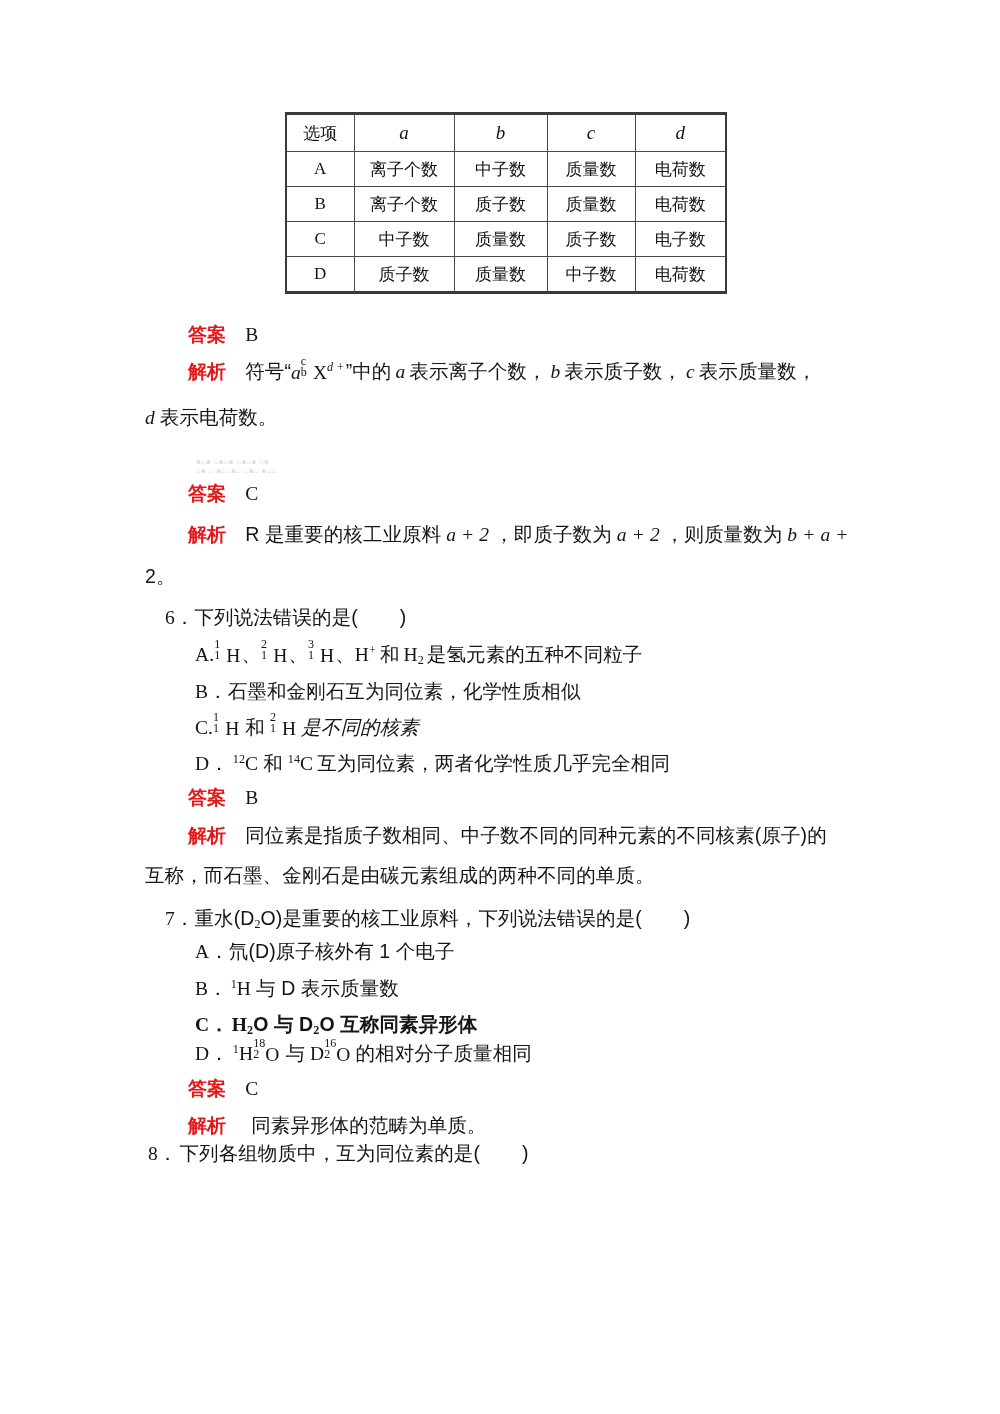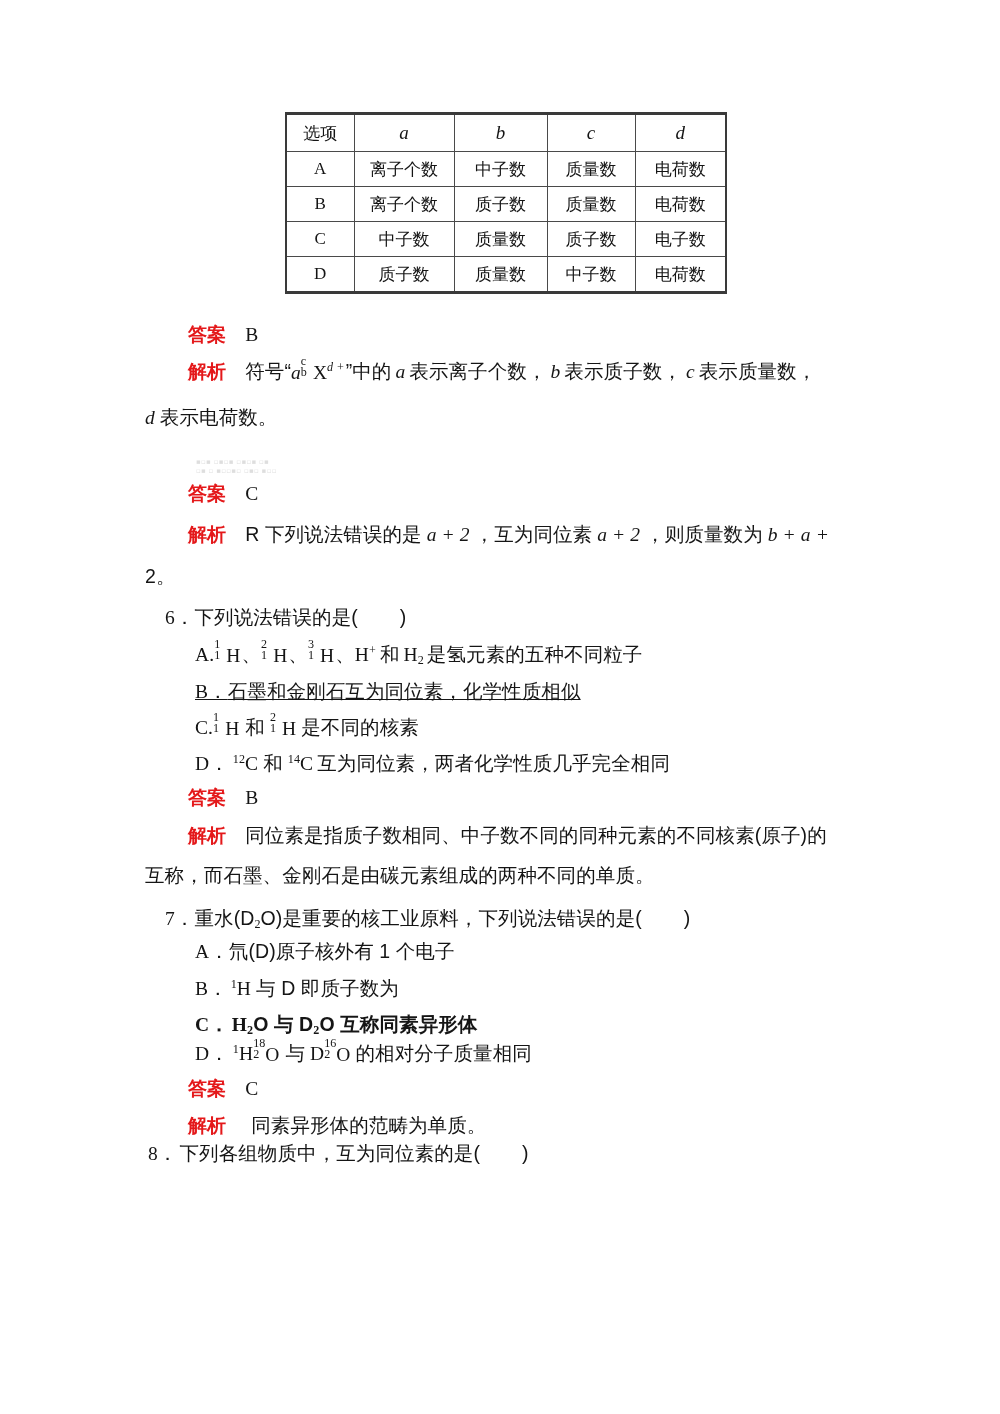--- a/index.html
+++ b/index.html
@@ -209,41 +209,41 @@
     ▪▫▪ ▫▪▫▪ ▫▪▫▪ ▫▪<br>▫▪ ▫ ▪▫▫▪▫ ▫▪▫ ▪▫▫
   </div>
 
   <div class="line" style="left:188px; top:481px;">
     <span class="red">答案</span>
     <span class="serif-body" style="margin-left:14px;">C</span>
   </div>
 
   <div class="line" style="left:188px; top:521px;">
     <span class="red">解析</span>
-    <span class="han" style="margin-left:14px;">R 下列说法错误的是</span><span class="ital" style="margin:0 5px;">a + 2</span><span class="han">，互为同位素</span><span class="ital" style="margin:0 5px;">a + 2</span><span class="han">，则质量数为</span><span class="ital" style="margin:0 5px;">b + a +</span>
+    <span class="han" style="margin-left:14px;">R 是重要的核工业原料</span><span class="ital" style="margin:0 5px;">a + 2</span><span class="han">，即质子数为</span><span class="ital" style="margin:0 5px;">a + 2</span><span class="han">，则质量数为</span><span class="ital" style="margin:0 5px;">b + a +</span>
   </div>
 
   <div class="line" style="left:145px; top:563px;">
     <span class="han">2。</span>
   </div>
 
   <div class="line" style="left:165px; top:604px;">
     <span class="serif-body">6．</span><span class="han">下列说法错误的是(</span><span class="serif-body" style="display:inline-block;width:42px;"></span><span class="han">)</span>
   </div>
 
   <div class="line" style="left:195px; top:641px;">
     <span class="serif-body">A.</span><span class="nuc"><span class="ss"><sup>1</sup><sub>1</sub></span><span class="serif-body">H</span></span><span class="han">、</span><span class="nuc"><span class="ss"><sup>2</sup><sub>1</sub></span><span class="serif-body">H</span></span><span class="han">、</span><span class="nuc"><span class="ss"><sup>3</sup><sub>1</sub></span><span class="serif-body">H</span></span><span class="han">、</span><span class="serif-body">H</span><sup class="plain">+</sup><span class="han" style="margin:0 4px;">和</span><span class="serif-body">H</span><sub class="plain">2</sub><span class="han" style="margin-left:3px;">是氢元素的五种不同粒子</span>
   </div>
 
-  <div class="line" style="left:195px; top:678px;text-decoration:underline;">
+  <div class="line" style="left:195px; top:678px;">
     <span class="serif-body">B．</span><span class="han">石墨和金刚石互为同位素，化学性质相似</span>
   </div>
 
   <div class="line" style="left:195px; top:714px;">
-    <span class="serif-body">C.</span><span class="nuc"><span class="ss"><sup>1</sup><sub>1</sub></span><span class="serif-body">H</span></span><span class="han" style="margin:0 5px;">和</span><span class="nuc"><span class="ss"><sup>2</sup><sub>1</sub></span><span class="serif-body">H</span></span><span class="han" style="margin-left:4px;">是不同的核素</span>
+    <span class="serif-body">C.</span><span class="nuc"><span class="ss"><sup>1</sup><sub>1</sub></span><span class="serif-body">H</span></span><span class="han" style="margin:0 5px;">和</span><span class="nuc"><span class="ss"><sup>2</sup><sub>1</sub></span><span class="serif-body">H</span></span><span class="han" style="margin-left:4px;font-style:italic;">是不同的核素</span>
   </div>
 
   <div class="line" style="left:195px; top:750px;">
     <span class="serif-body">D．</span><span style="margin-left:4px;"><sup class="plain">12</sup><span class="serif-body">C</span></span><span class="han" style="margin:0 5px;">和</span><span><sup class="plain">14</sup><span class="serif-body">C</span></span><span class="han" style="margin-left:4px;">互为同位素，两者化学性质几乎完全相同</span>
   </div>
 
   <div class="line" style="left:188px; top:785px;">
     <span class="red">答案</span>
     <span class="serif-body" style="margin-left:14px;">B</span>
   </div>
@@ -259,21 +259,21 @@
 
   <div class="line" style="left:165px; top:905px;">
     <span class="serif-body">7．</span><span class="han">重水(D</span><sub class="plain serif-body">2</sub><span class="han">O)是重要的核工业原料，下列说法错误的是(</span><span class="serif-body" style="display:inline-block;width:42px;"></span><span class="han">)</span>
   </div>
 
   <div class="line" style="left:195px; top:938px;">
     <span class="serif-body">A．</span><span class="han">氘(D)原子核外有 1 个电子</span>
   </div>
 
   <div class="line" style="left:195px; top:975px;">
-    <span class="serif-body">B．</span><span style="margin-left:3px;"><sup class="plain">1</sup><span class="serif-body">H</span></span><span class="han" style="margin-left:5px;">与 D 即质子数为</span>
+    <span class="serif-body">B．</span><span style="margin-left:3px;"><sup class="plain">1</sup><span class="serif-body">H</span></span><span class="han" style="margin-left:5px;">与 D 表示质量数</span>
   </div>
 
   <div class="line" style="left:195px; top:1011px;font-weight:bold;">
     <span class="serif-body">C．</span><span class="serif-body" style="margin-left:3px;">H</span><sub class="plain serif-body">2</sub><span class="han">O 与 D</span><sub class="plain serif-body">2</sub><span class="han">O 互称同素异形体</span>
   </div>
 
   <div class="line" style="left:195px; top:1040px;text-align:right;">
     <span class="serif-body">D．</span><span style="margin-left:4px;"><sup class="plain">1</sup><span class="serif-body">H</span><span class="nuc"><span class="ss"><sup>18</sup><sub>2</sub></span><span class="serif-body">O</span></span></span><span class="han" style="margin:0 5px;">与</span><span><span class="serif-body">D</span><span class="nuc"><span class="ss"><sup>16</sup><sub>2</sub></span><span class="serif-body">O</span></span></span><span class="han" style="margin-left:4px;">的相对分子质量相同</span>
   </div>
 

